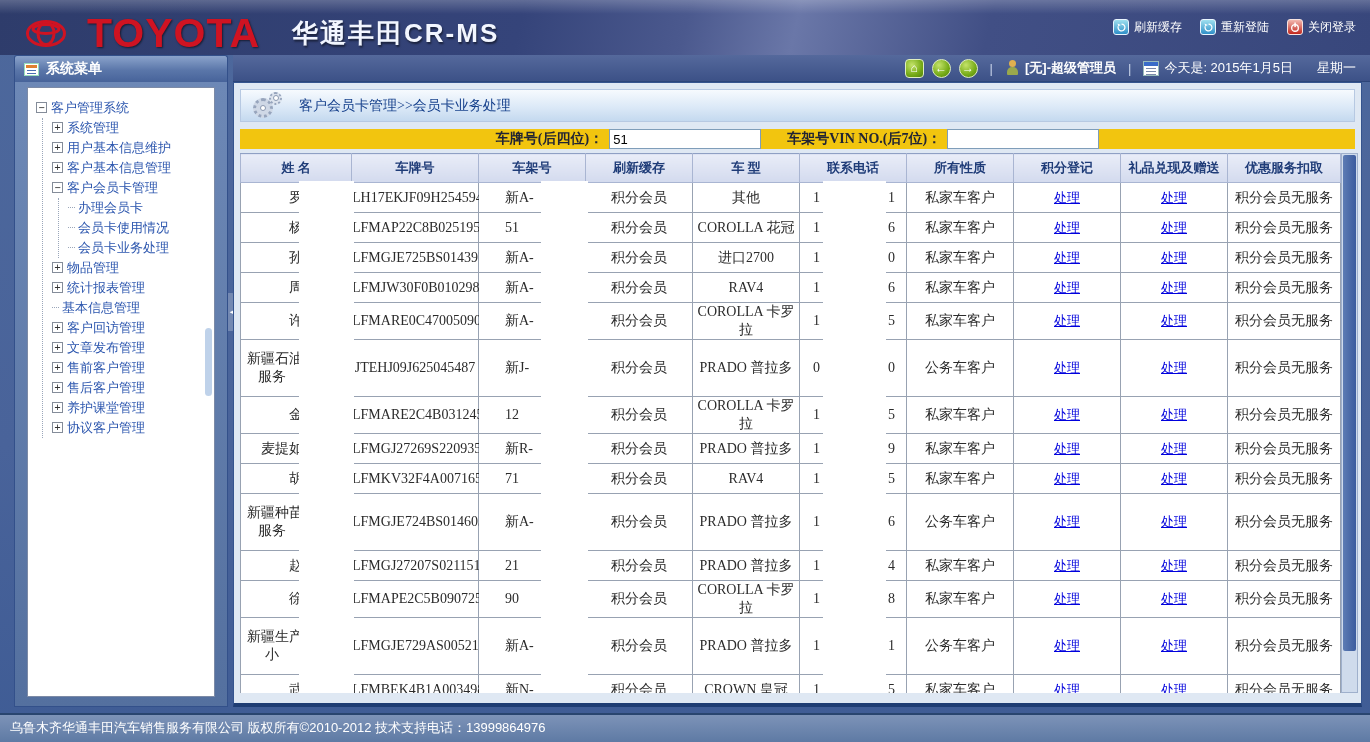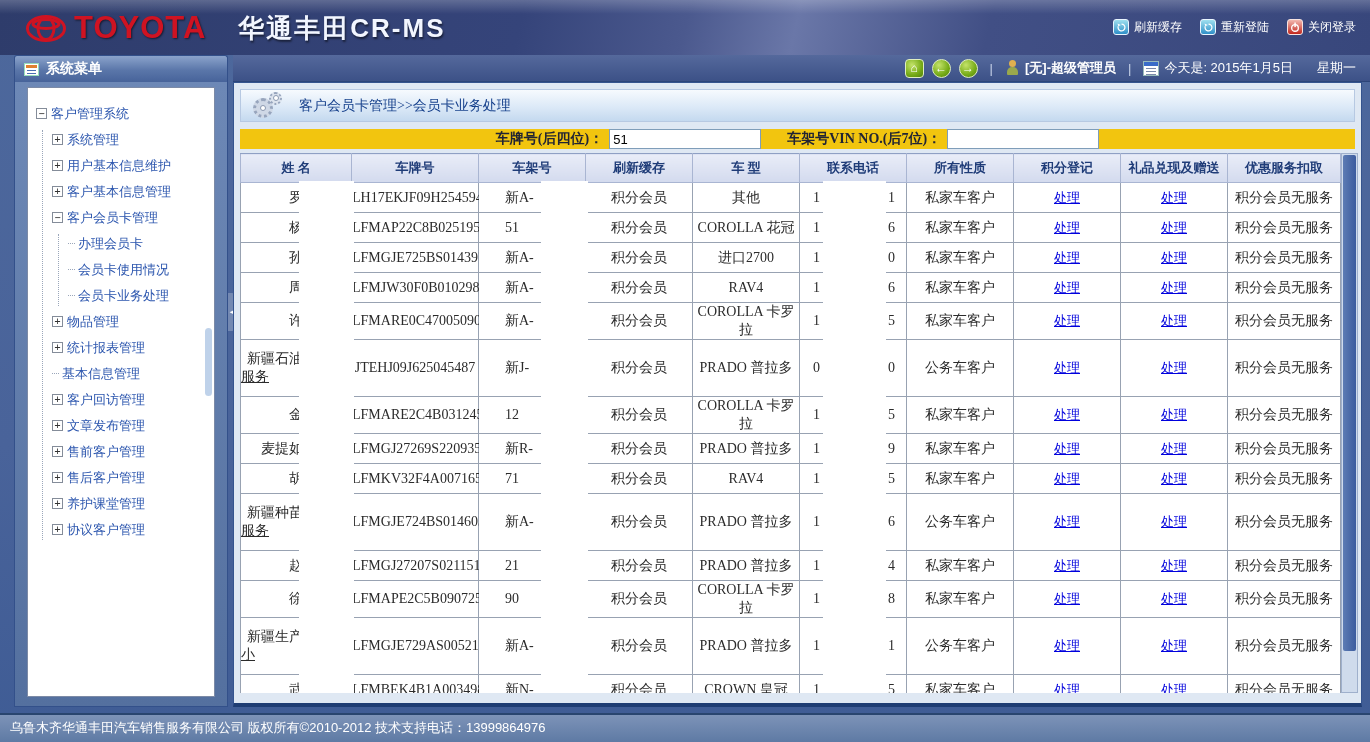--- a/index.html
+++ b/index.html
@@ -7,22 +7,22 @@
   body { font-family:"Liberation Sans","DejaVu Sans",sans-serif; }
   #app { position:relative; width:1370px; height:742px; overflow:hidden;
          background:linear-gradient(180deg,#4d689c 0%,#49639a 60%,#3f5c95 100%); }
 
   
   .top-header { position:absolute; left:0; top:0; width:1370px; height:55px;
     background:linear-gradient(103deg,#2e3c6b 0%,#35447a 38%,#4b598e 50%,#6a77a8 58%,#414f85 72%,#38477c 100%); }
   .top-header:after { content:""; position:absolute; left:0; top:0; right:0; height:14px;
     background:linear-gradient(180deg,rgba(255,255,255,.22),rgba(255,255,255,0)); }
   .brand-row { position:absolute; left:26px; top:10px; display:flex; align-items:center; gap:8px; z-index:2; }
-  .toyota-text { color:#cf1322; font-size:31px; font-weight:bold; letter-spacing:1px;
-    text-shadow:1px 1px 2px rgba(0,0,0,.55); }
+  .toyota-text { color:#cf1322; font-size:41px; font-weight:bold; letter-spacing:1px;
+    text-shadow:1px 1px 2px rgba(0,0,0,.55);margin-left:13px; }
   .app-title { color:#f2f6ff; font-size:26px; font-weight:bold; letter-spacing:2px; margin-left:24px;
     text-shadow:1px 2px 2px rgba(0,0,0,.5); }
   .header-actions { position:absolute; right:14px; top:19px; display:flex; gap:18px; z-index:2; }
   .header-action { display:flex; gap:5px; color:#fff; font-size:12px; cursor:pointer; }
 
   .ic-sq { width:16px; height:16px; border-radius:3px; display:inline-flex; align-items:center; justify-content:center; }
   .ic-refresh { background:linear-gradient(180deg,#9fe0ef,#2f8fc8); border:1px solid #eaf6ff; }
   .ic-power { background:linear-gradient(180deg,#f2b8b0,#c2271d); border:1px solid #f7e3e0; }
 
   
@@ -47,21 +47,21 @@
   .menu-ic { width:15px; height:13px; background:#fff; border:1px solid #9db; position:relative; }
   .menu-ic:before { content:""; position:absolute; left:1px; top:1px; right:1px; height:3px; background:#e08030; }
   .menu-ic:after { content:""; position:absolute; left:2px; top:6px; right:2px; height:1px; background:#4a70b0;
     box-shadow:0 3px 0 #4a70b0; }
   .sidebar-body { position:absolute; left:14px; top:82px; width:214px; height:625px;
     background:linear-gradient(180deg,#6d88b6 0%,#54709f 100%); border:1px solid #33508a; border-top:none; }
   .tree-panel { position:absolute; left:12px; top:5px; width:188px; height:610px; background:#fff;
     border:1px solid #7c8aa6; padding:10px 2px 6px 8px; overflow:hidden; }
   .tree { list-style:none; font-size:13px; color:#2c56ae;
     font-family:"Liberation Serif","DejaVu Serif",serif; }
-  .tree li { line-height:20px; white-space:nowrap;margin-top:6px; }
+  .tree li { line-height:20px; white-space:nowrap; }
   .tree ul { list-style:none; margin-left:6px; padding-left:9px; border-left:1px dotted #9aa6ba; }
   .pmbox { display:inline-block; width:11px; height:11px; border:1px solid #848c99; background:#fff;
     font-size:10px; line-height:9px; text-align:center; color:#333; margin-right:4px; vertical-align:1px;
     font-family:"DejaVu Sans Mono",monospace; cursor:pointer; }
   .stub { display:inline-block; width:7px; border-top:1px dotted #9aa6ba; vertical-align:4px; margin-right:3px; }
   .tree-label { cursor:pointer; }
   .tree-scroll { position:absolute; right:2px; top:240px; width:7px; height:68px;
     background:#bfd2ea; border-radius:4px; }
   .collapse-tab { position:absolute; left:228px; top:293px; width:7px; height:38px;
     background:#7489b2; border-radius:0 3px 3px 0; color:#fff; font-size:6px;
@@ -92,21 +92,21 @@
   table.grid td { border:1px solid #98a2b2; text-align:center; font-size:14px; color:#2b2b2b;
     position:relative; padding:0; overflow:visible; background:#fff; }
   tr.r-norm td { height:30px; }
   tr.r-tall td { height:57px; }
   .vin { font-size:13px; letter-spacing:0; }
   .lvl,.own,.ded { font-size:13px; }
   a.proc { color:#0000dd; text-decoration:underline; font-size:13px; cursor:pointer; }
 
   
   .nm { display:block; width:62px; text-align:right; white-space:nowrap; line-height:normal; }
-  .nm2 { display:block; width:62px; text-align:left; white-space:nowrap;text-decoration:underline; }
+  .nm2 { display:block; width:62px; text-align:center; white-space:nowrap; }
   .mask { position:absolute; background:#fff; z-index:3; }
   .mask-name { left:58px; right:-3px; top:-2px; bottom:-2px; }
   .fr { display:block; text-align:left; padding-left:26px; white-space:nowrap; }
   .mask-frame { left:62px; right:-3px; top:-2px; bottom:-2px; }
   .p1 { position:absolute; left:13px; top:50%; transform:translateY(-50%); z-index:1; }
   .p2 { position:absolute; right:11px; top:50%; transform:translateY(-50%); z-index:1; }
   .mask-phone { left:23px; right:20px; top:-2px; bottom:-2px; z-index:2; }
 
   .vscroll { width:17px; height:540px; background:#cfdbec; border:1px solid #9fb0cc; position:relative; }
   .vthumb { position:absolute; left:1px; right:1px; top:1px; height:496px;

